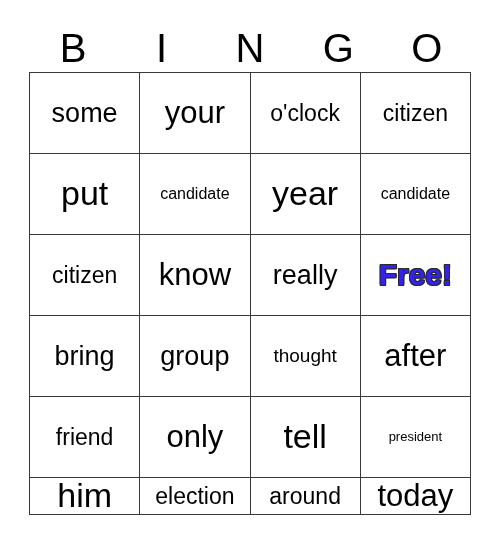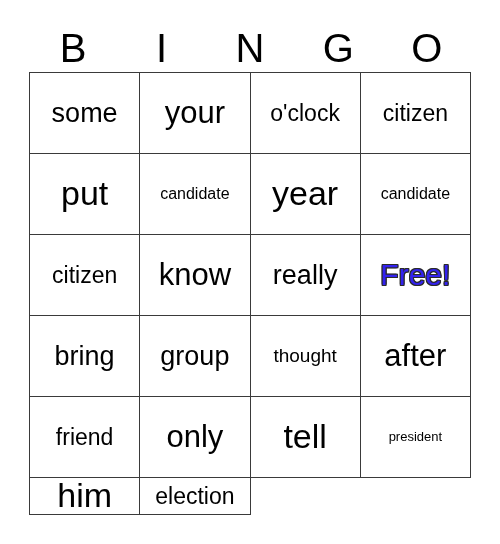--- a/index.html
+++ b/index.html
@@ -83,21 +83,21 @@
   .fs-xl  .word { font-size: 31px; }
   .fs-lg  .word { font-size: 27px; }
   .fs-md  .word { font-size: 23px; }
   .fs-sm  .word { font-size: 19px; }
   .fs-xs  .word { font-size: 16px; }
   .fs-xxs .word { font-size: 13px; }
 
   
   .cell.free .word {
     font-size: 30px;
-    font-weight: 400;
+    font-weight: 700;
     color: #3322ee;
     -webkit-text-stroke: 1px #2b2b2b;
     paint-order: stroke fill;
     text-shadow:
        1px 0 0 #2b2b2b, -1px 0 0 #2b2b2b,
        0 1px 0 #2b2b2b,  0 -1px 0 #2b2b2b,
        1px 1px 0 #2b2b2b, -1px -1px 0 #2b2b2b,
        1px -1px 0 #2b2b2b, -1px 1px 0 #2b2b2b;
   }
 </style>
@@ -179,15 +179,21 @@
 
     <div class="cell fs-xxs">
       <span class="word">president</span>
     </div>
     <div class="cell fs-xxl">
       <span class="word">him</span>
     </div>
     <div class="cell fs-md">
       <span class="word">election</span>
     </div>
+    <div class="cell fs-md">
+      <span class="word">around</span>
+    </div>
+    <div class="cell fs-xl">
+      <span class="word">today</span>
+    </div>
 
   </div>
 </div>
 
 </body></html>

